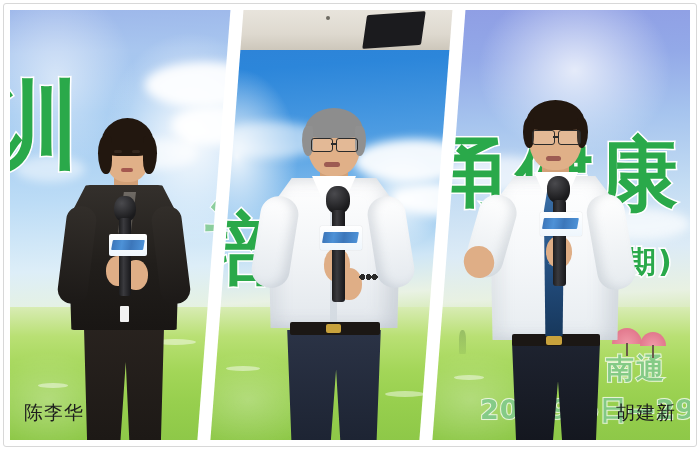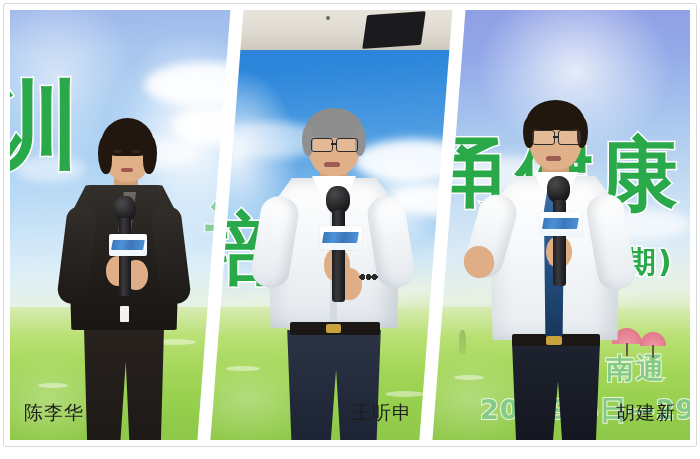--- a/index.html
+++ b/index.html
@@ -458,21 +458,20 @@
                                   radial-gradient(circle at 76% 50%, #2a2a2a 0 3px, transparent 3px);
                       z-index:6;"></div>
 
           <div class="mic-head" style="left:120px; top:176px; width:24px; height:28px;"></div>
           <div class="mic-body" style="left:126px; top:200px; width:13px; height:92px;"></div>
           <div class="mic-flag" style="left:114px; top:216px; width:42px; height:24px;">
             <div class="mic-flag-mark"></div>
           </div>
         </div>
 
-        <div class="caption" style="left:146px;">王听申</div>
       </div>
     </div>
 
     <div class="panel" id="panel-right">
       <div class="panel-inner">
         <div class="sky-violet"></div>
 
         <div class="cloud" style="left:6%; top:34%; width:110px; height:36px; opacity:.7;"></div>
         <div class="cloud" style="left:62%; top:46%; width:100px; height:32px; opacity:.75;"></div>
 

